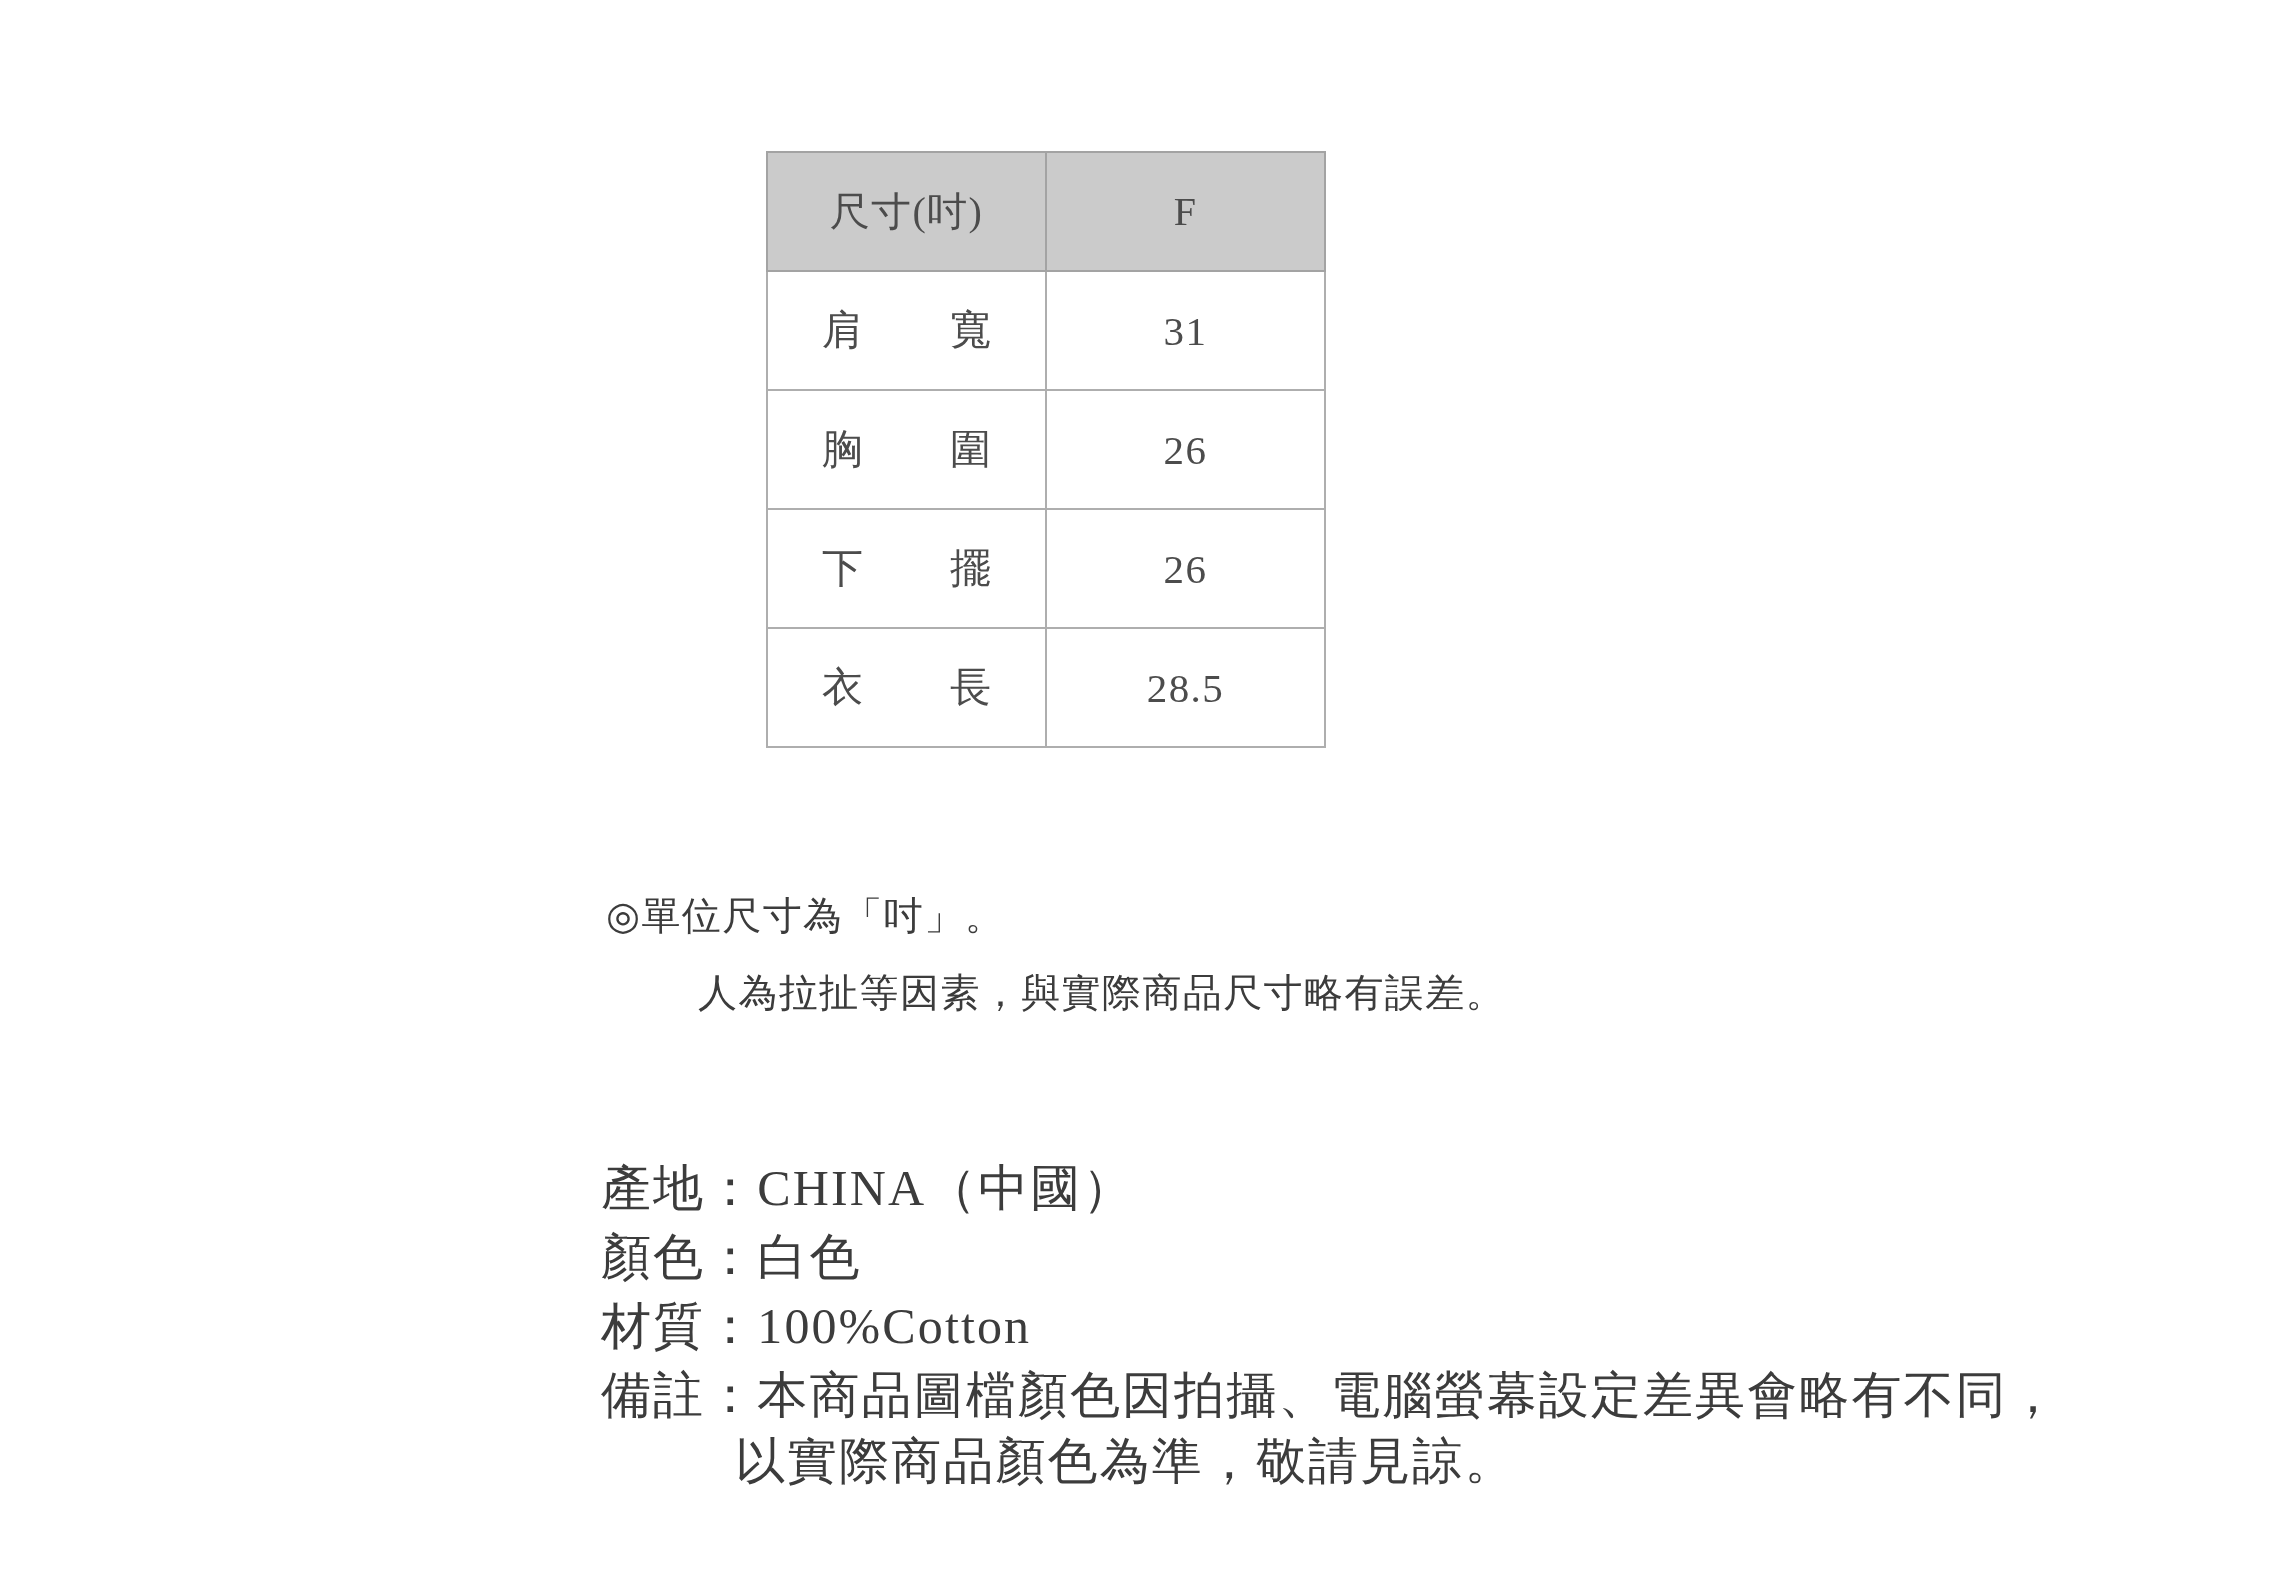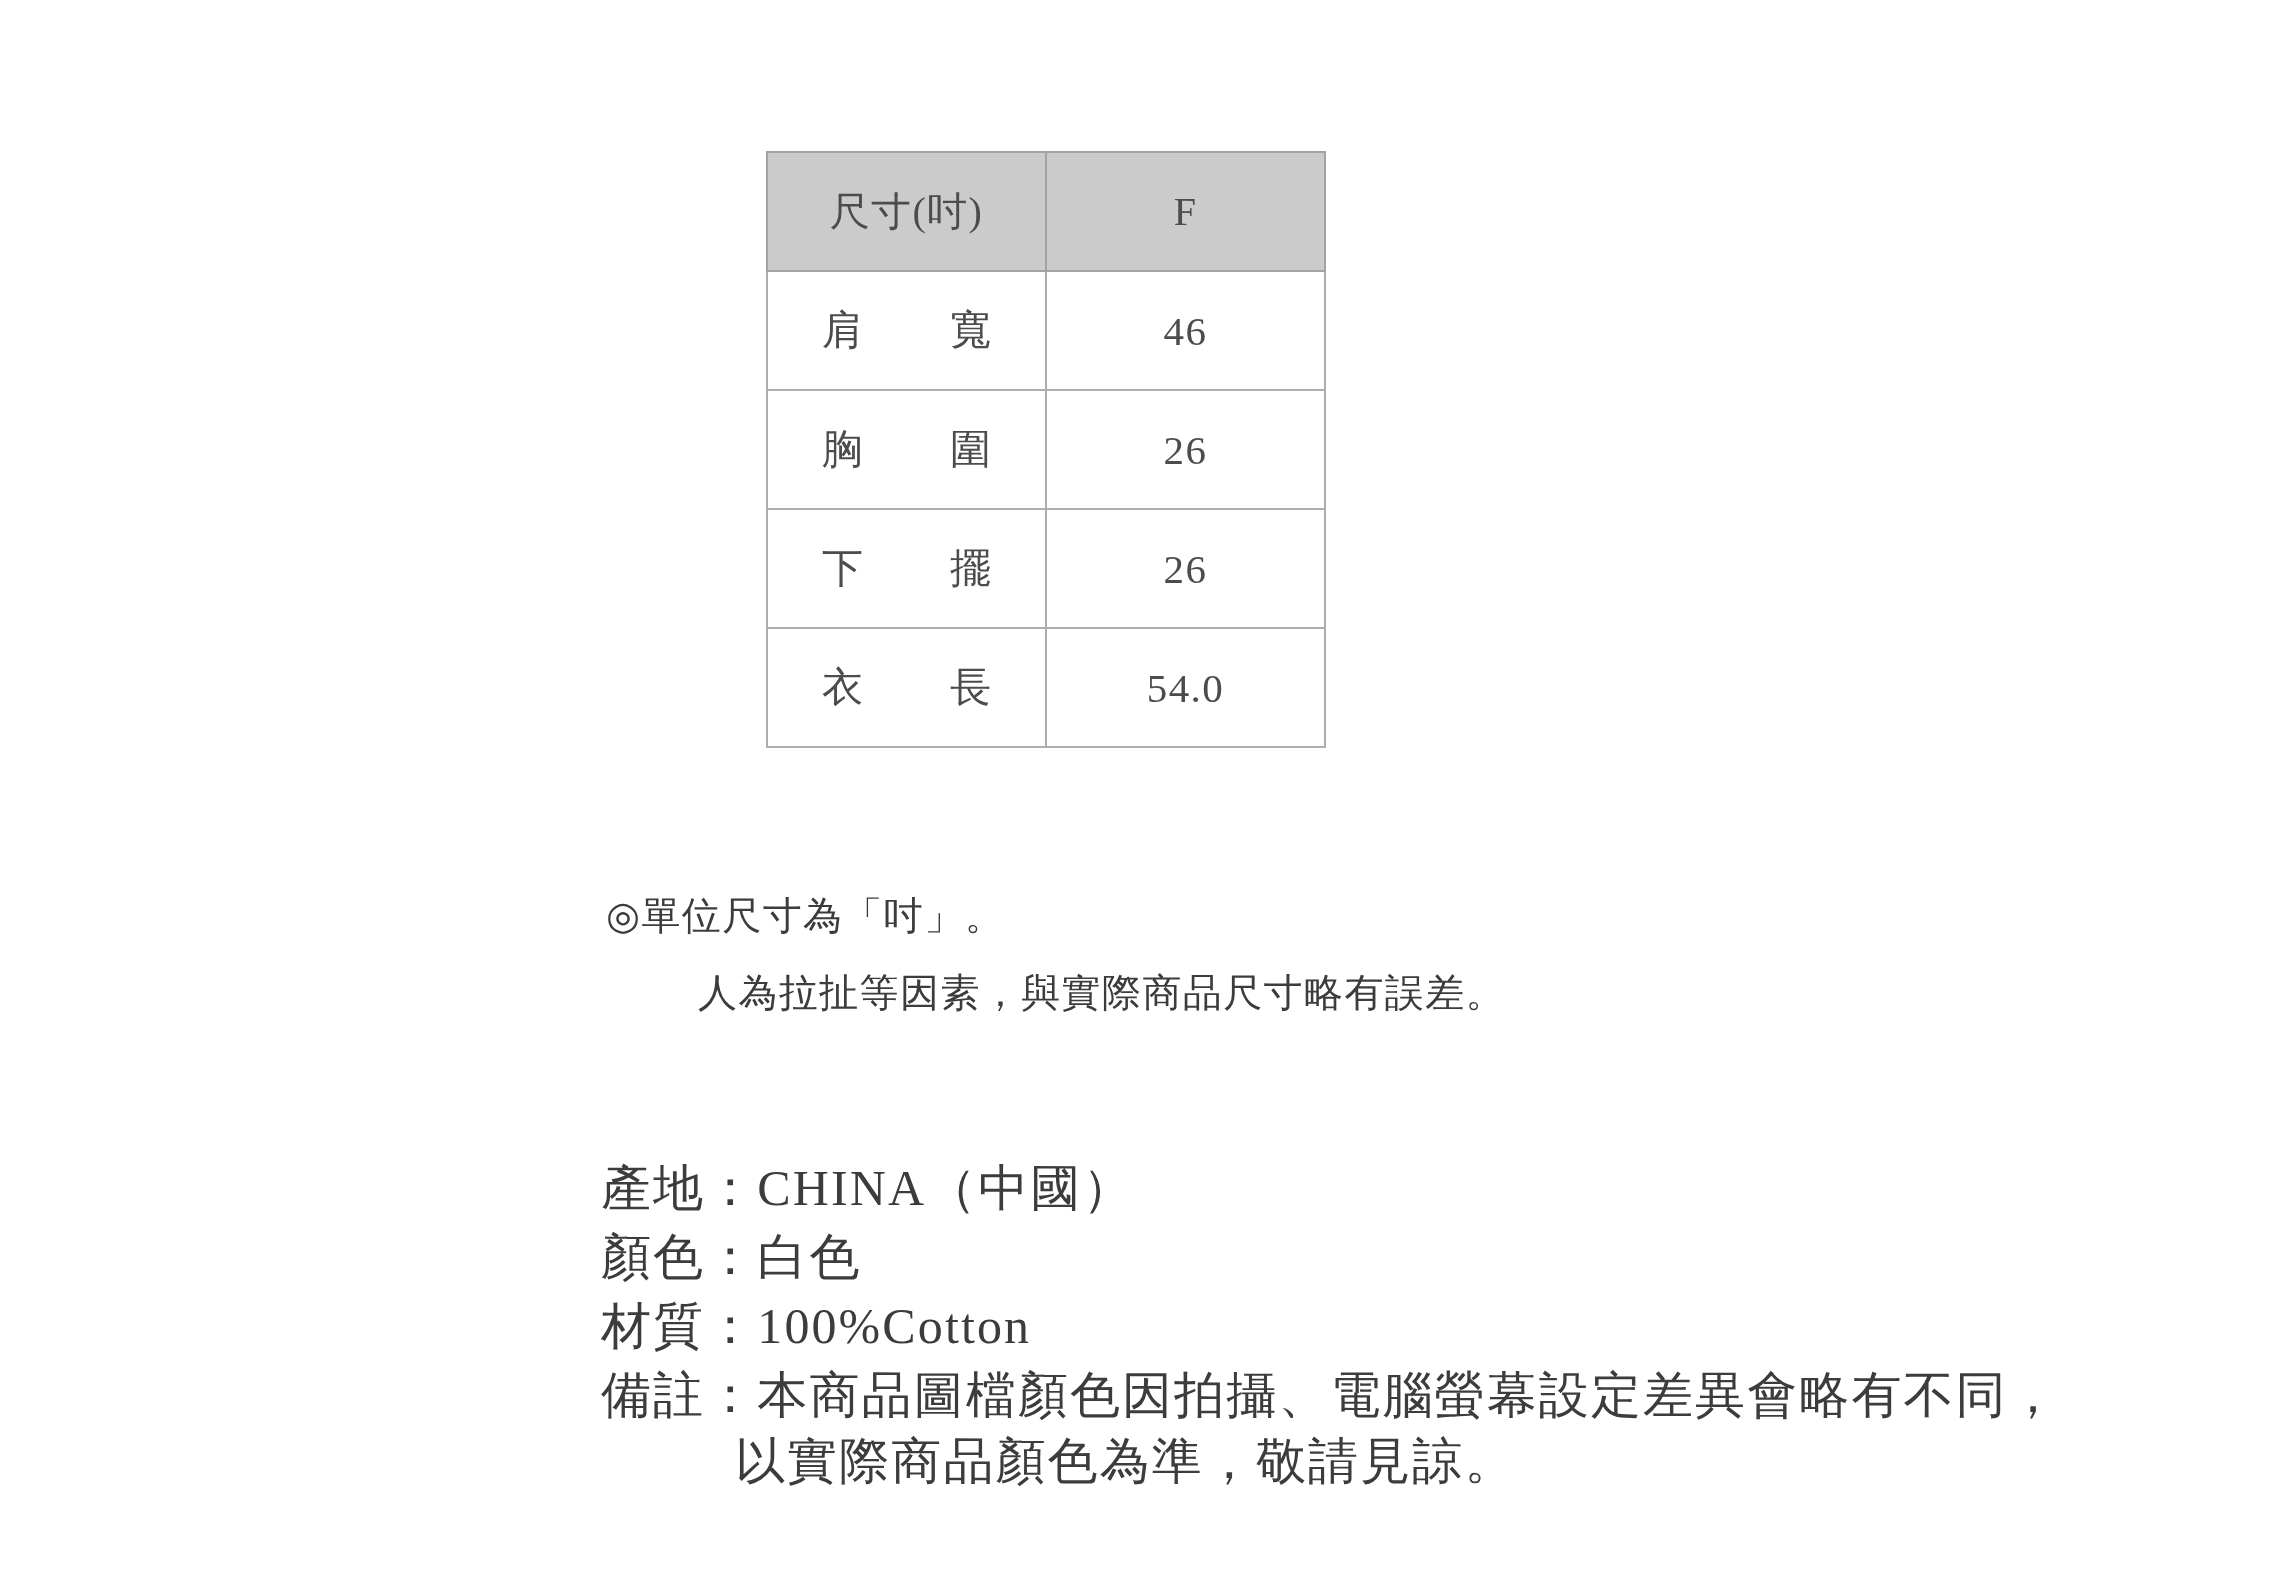--- a/index.html
+++ b/index.html
@@ -96,21 +96,21 @@
       </tr>
     </thead>
     <tbody>
       <tr>
         <td>
           <span class="spread">
               <span>肩</span>
               <span>寬</span>
             </span>
         </td>
-        <td>46</td>
+        <td>31</td>
       </tr>
       <tr>
         <td>
           <span class="spread">
               <span>胸</span>
               <span>圍</span>
             </span>
         </td>
         <td>26</td>
       </tr>
@@ -123,21 +123,21 @@
         </td>
         <td>26</td>
       </tr>
       <tr>
         <td>
           <span class="spread">
               <span>衣</span>
               <span>長</span>
             </span>
         </td>
-        <td>54.0</td>
+        <td>28.5</td>
       </tr>
     </tbody>
   </table>
 
   <div class="notes">
     <div class="note-line">
       <span>◎</span><span>單位尺寸為「吋」。</span>
     </div>
     <div class="note-line note-continuation">人為拉扯等因素，與實際商品尺寸略有誤差。</div>
   </div>

